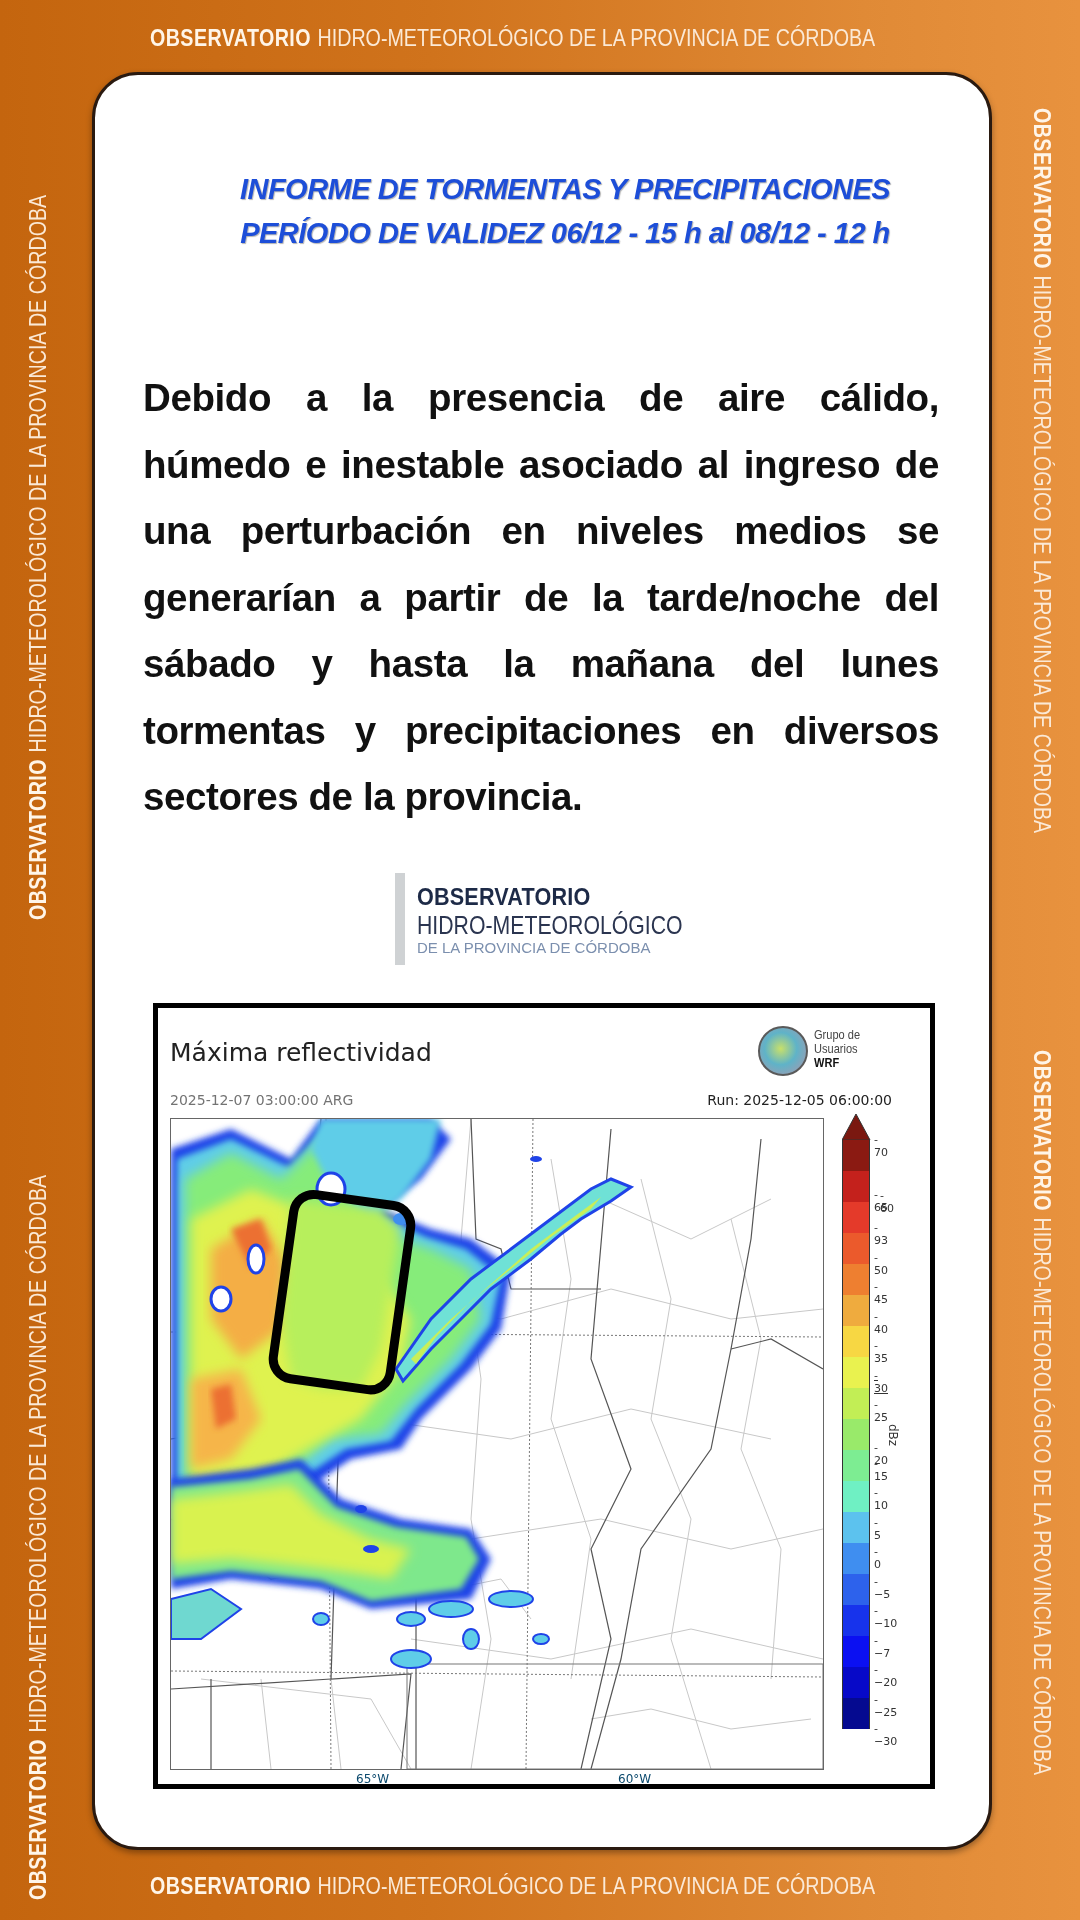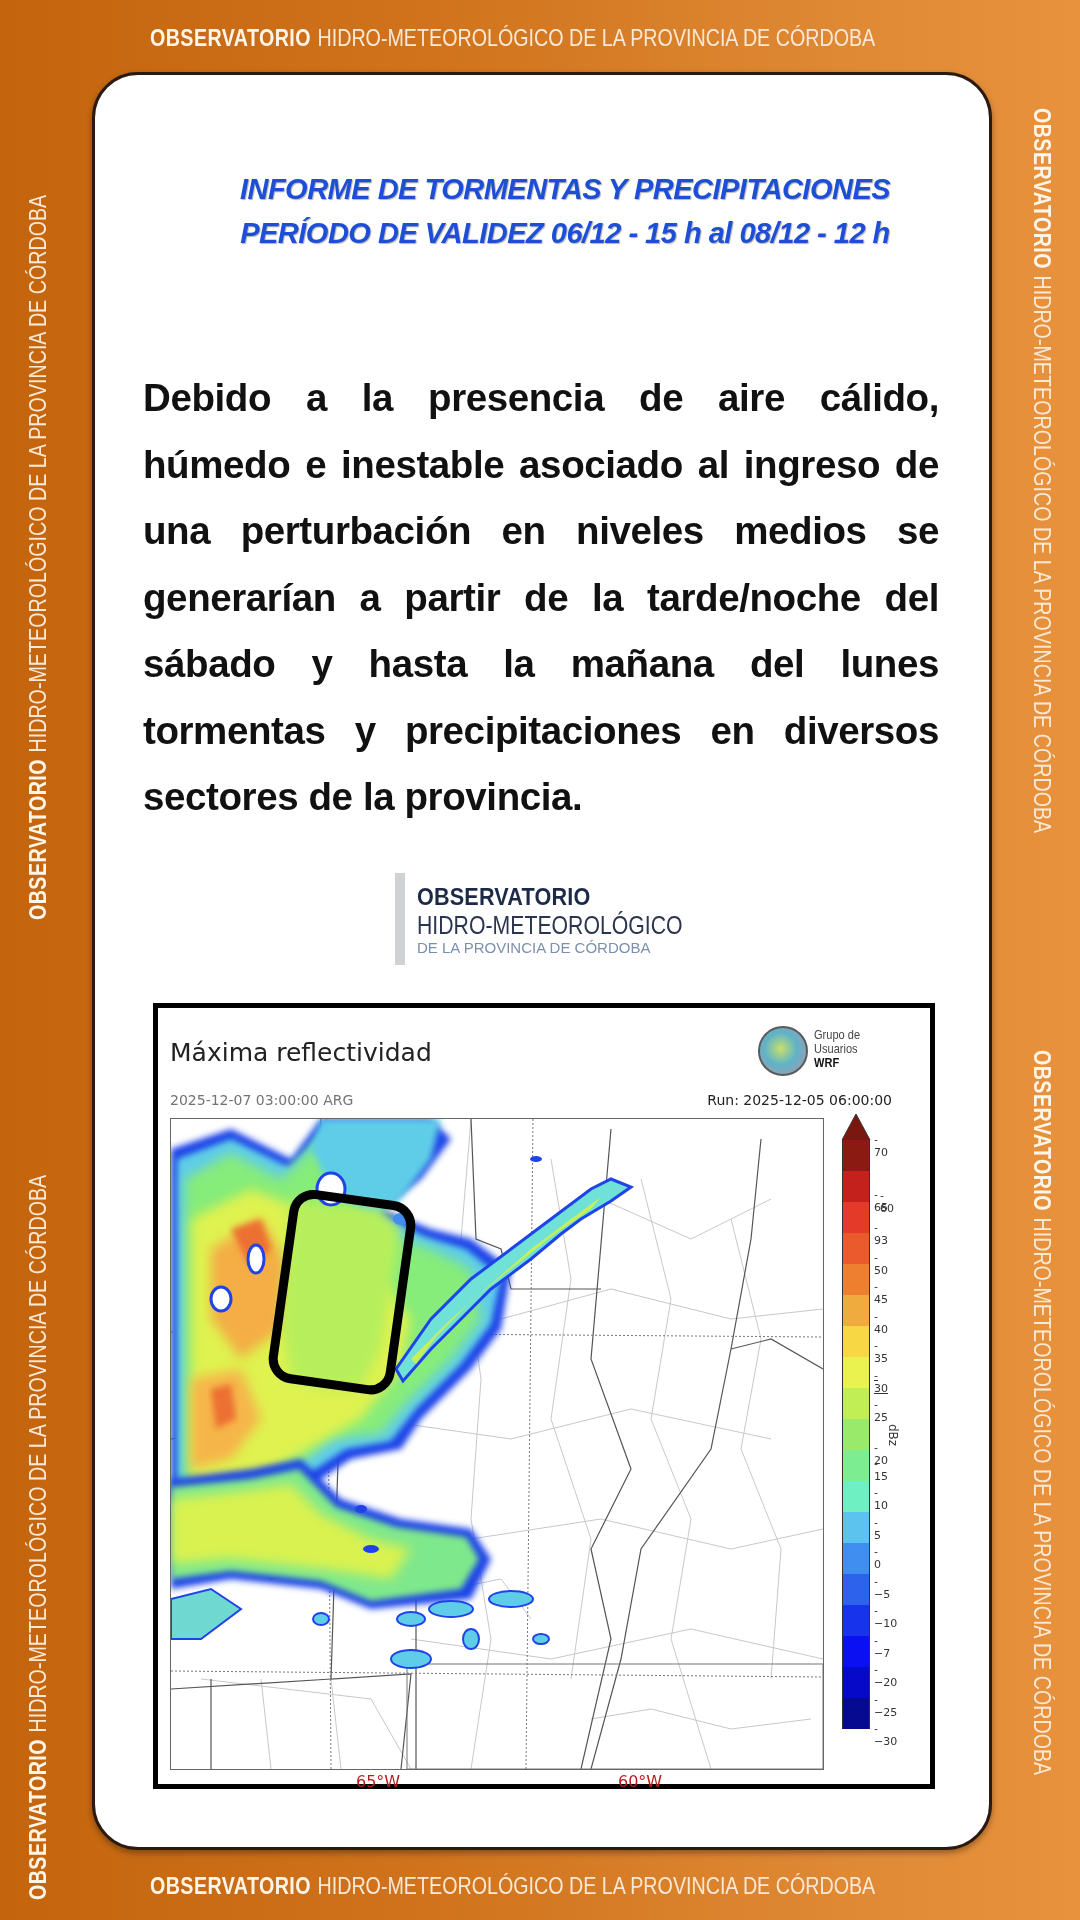--- a/index.html
+++ b/index.html
@@ -51,21 +51,21 @@
   .wrf-logo { position:absolute; right:42px; top:14px; width:130px; height:56px; }
   .wrf-logo .globe { position:absolute; left:0; top:4px; width:46px; height:46px; border-radius:50%;
     background: radial-gradient(circle at 45% 45%, #c8e06a 0%, #5fb3c8 45%, #8ca2b8 75%, #d9dde0 100%);
     border:2px solid #5a5a5a; }
   .wrf-logo .t { position:absolute; left:56px; font-size:13px; color:#444; line-height:13px; transform:scaleX(0.85); transform-origin:0 0; }
   .map { position:absolute; left:12px; top:110px; width:652px; height:650px; border:1px solid #666; overflow:hidden; background:#fff; }
   .colorbar { position:absolute; left:684px; top:108px; width:30px; height:640px; }
   .cb-seg { position:absolute; left:0; width:26px; border-left:1px solid #333; border-right:1px solid #333; }
   .cb-tick { position:absolute; left:32px; font-family:"DejaVu Sans", sans-serif; font-size:11px; color:#333; }
   .cb-unit { position:absolute; left:724px; top:420px; font-family:"DejaVu Sans", sans-serif; font-size:12px; color:#333; transform:rotate(90deg); }
-  .lon-label { position:absolute; top:764px; font-family:"DejaVu Sans", sans-serif; font-size:16px; color:#b91c1c; }
+  .lon-label { position:absolute; top:764px; font-family:"DejaVu Sans", sans-serif; font-size:12px; color:#0c4a6e; }
 </style>
 </head>
 <body>
 
 <div class="band-text top-band"><b>OBSERVATORIO</b><span>HIDRO-METEOROLÓGICO DE LA PROVINCIA DE CÓRDOBA</span></div>
 <div class="band-text bottom-band"><b>OBSERVATORIO</b><span>HIDRO-METEOROLÓGICO DE LA PROVINCIA DE CÓRDOBA</span></div>
 <div class="band-text left-band-1"><b>OBSERVATORIO</b><span>HIDRO-METEOROLÓGICO DE LA PROVINCIA DE CÓRDOBA</span></div>
 <div class="band-text left-band-2"><b>OBSERVATORIO</b><span>HIDRO-METEOROLÓGICO DE LA PROVINCIA DE CÓRDOBA</span></div>
 <div class="band-text right-band-1"><b>OBSERVATORIO</b><span>HIDRO-METEOROLÓGICO DE LA PROVINCIA DE CÓRDOBA</span></div>
 <div class="band-text right-band-2"><b>OBSERVATORIO</b><span>HIDRO-METEOROLÓGICO DE LA PROVINCIA DE CÓRDOBA</span></div>

